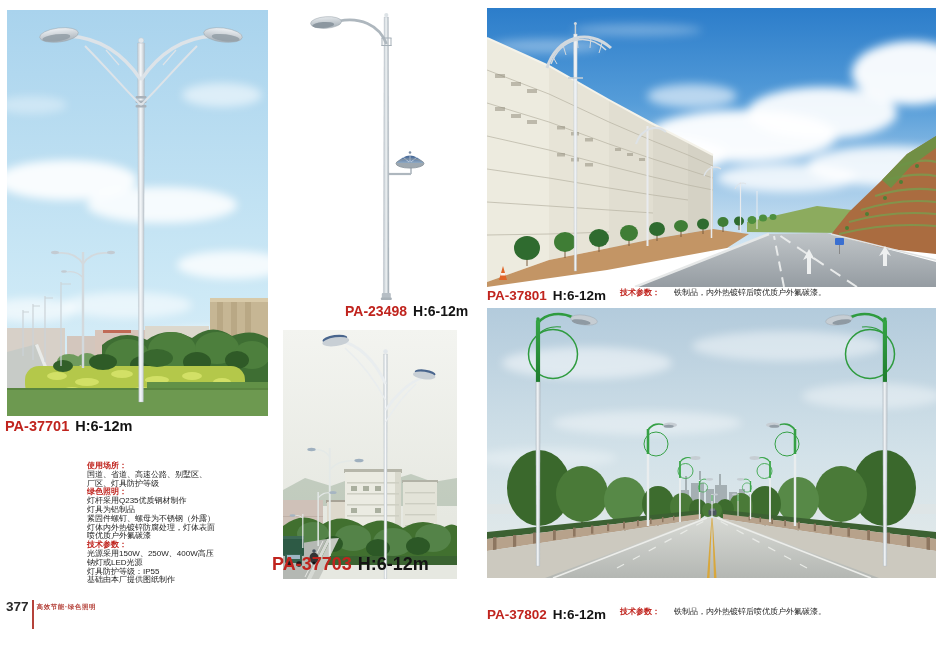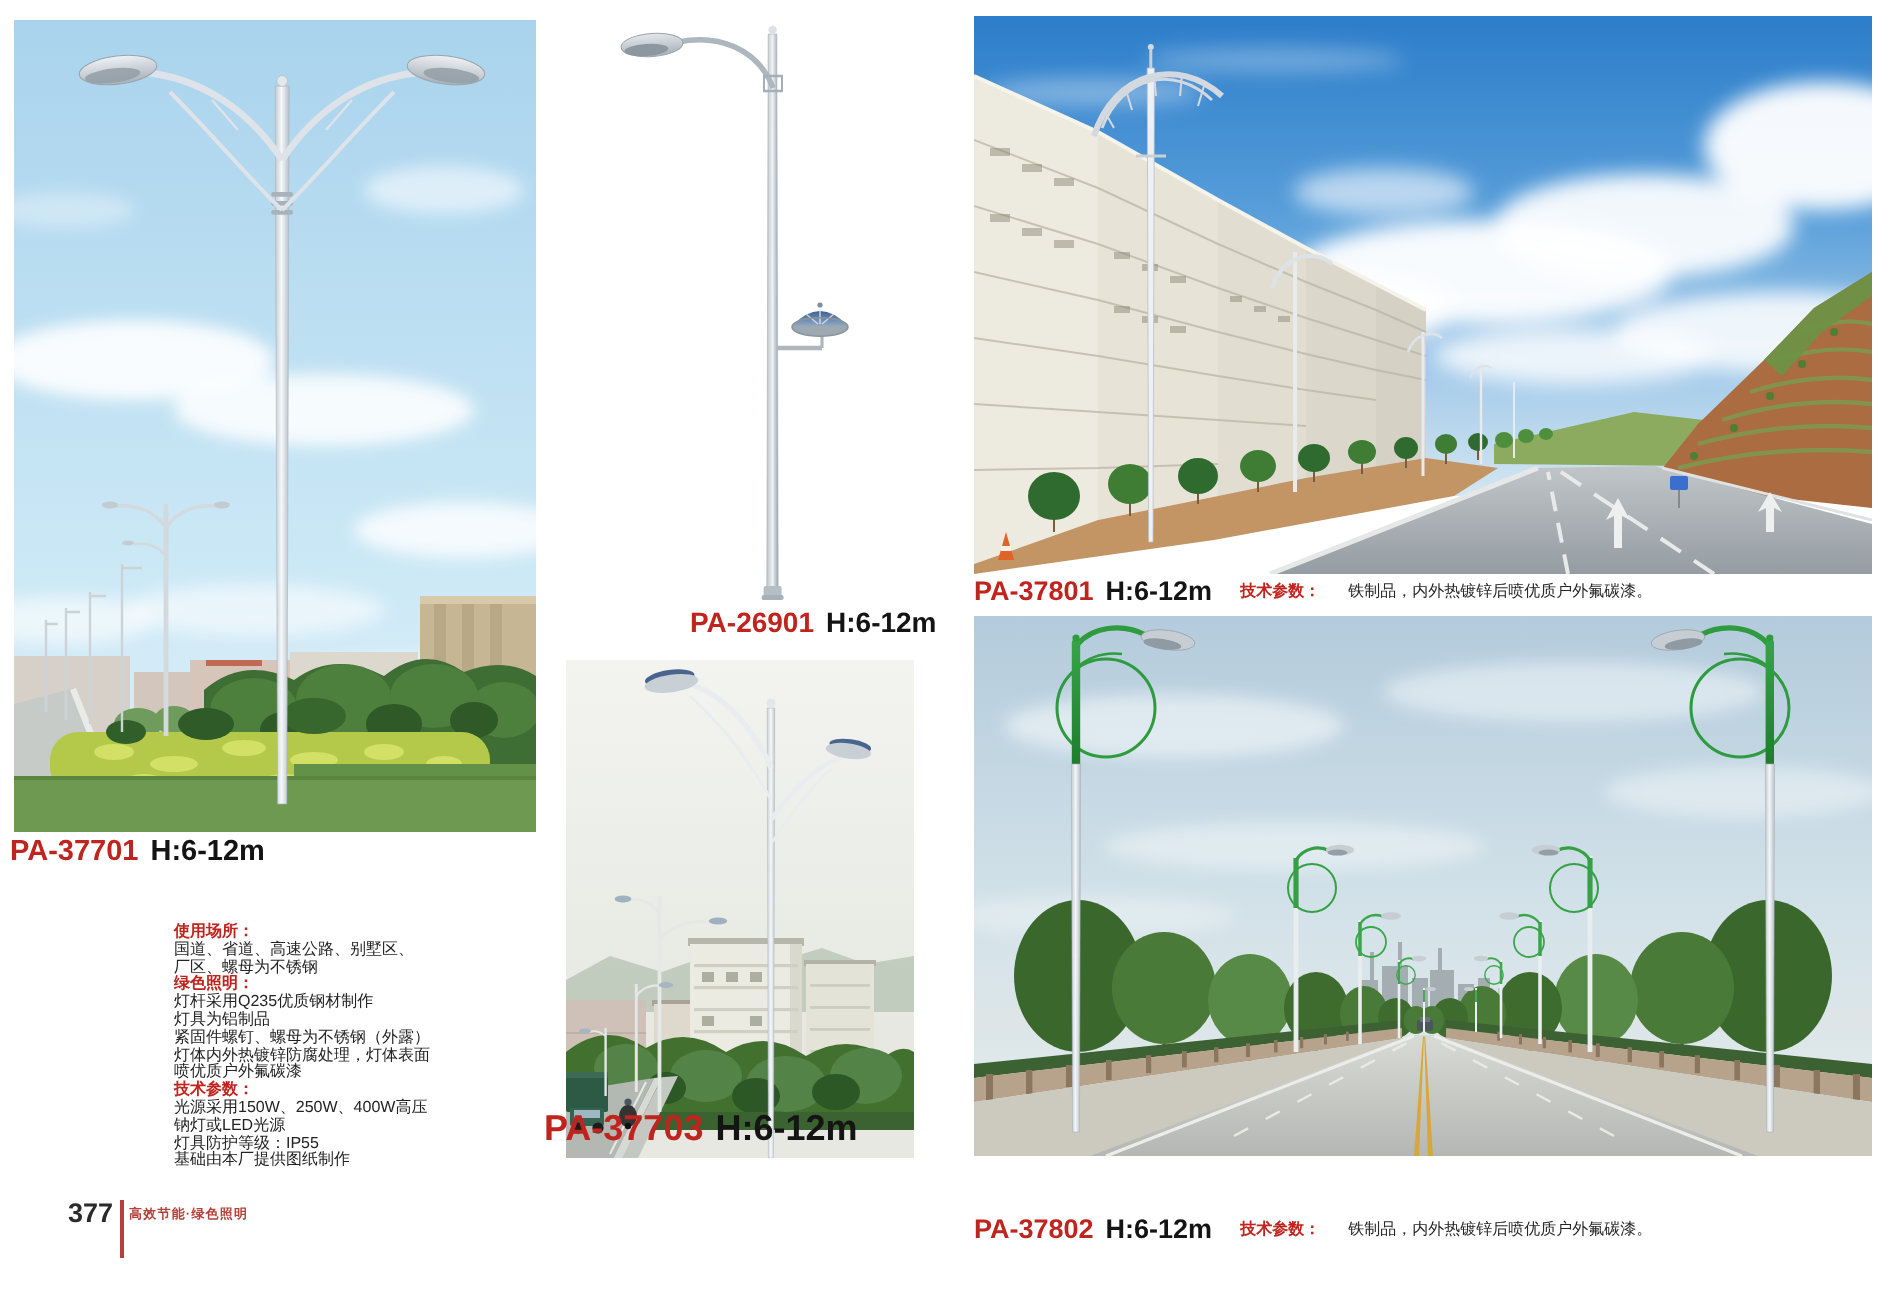--- a/index.html
+++ b/index.html
@@ -1,27 +1,27 @@
 <!DOCTYPE html>
 <html><head>
 <meta charset="utf-8">
 <style>
   html,body{margin:0;padding:0;background:#888;}
   .page{position:relative;width:950px;height:651px;background:#ffffff;overflow:hidden;
         font-family:"Liberation Sans","DejaVu Sans",sans-serif;margin:0 auto;}
   figure.photo{margin:0;position:absolute;}
   figure.photo svg{display:block;}
-  .caption{position:absolute;display:flex;align-items:center;white-space:nowrap;line-height:1;}
+  .caption{position:absolute;display:flex;align-items:flex-start;white-space:nowrap;line-height:1;}
   .caption .code{color:#c0241e;font-weight:bold;}
   .caption .size{color:#141414;font-weight:bold;margin-left:6px;}
   .caption .note-label{color:#c0241e;font-weight:bold;font-size:8px;margin-left:14px;}
   .caption .note{color:#262626;font-size:8px;margin-left:14px;}
   .specs{position:absolute;left:87px;top:462px;font-size:8px;line-height:8.8px;color:#232323;}
   .spec-title{color:#c0241e;font-weight:bold;}
-  .footer{position:absolute;top:600px;display:flex;align-items:flex-start;margin-left:28px;}
+  .footer{position:absolute;top:600px;display:flex;align-items:flex-start;}
   .footer .pagenum{font-size:13.5px;font-weight:bold;color:#2a2a2a;line-height:1;}
   .footer .vbar{width:2px;height:29px;background:#b5423a;margin:0 3px;display:inline-block;}
   .footer .slogan{font-size:6.5px;font-weight:bold;color:#b5423a;letter-spacing:.6px;padding-top:2.5px;}
 </style>
 </head>
 <body>
 
 <div class="page">
 
   <figure class="photo" style="left:7px;top:10px;width:261px;height:406px">
@@ -141,21 +141,21 @@
     </svg>
   </figure>
   <div class="caption" style="left:5px;top:419px;font-size:14.5px">
     <span class="code">PA-37701</span>
     <span class="size">H:6-12m</span>
   </div>
 
   <div class="specs">
     <div class="spec-title">使用场所：</div>
     <div class="spec-line">国道、省道、高速公路、别墅区、</div>
-    <div class="spec-line">厂区、螺母为不锈钢</div>
+    <div class="spec-line">厂区、灯具防护等级</div>
     <div class="spec-title">绿色照明：</div>
     <div class="spec-line">灯杆采用Q235优质钢材制作</div>
     <div class="spec-line">灯具为铝制品</div>
     <div class="spec-line">紧固件螺钉、螺母为不锈钢（外露）</div>
     <div class="spec-line">灯体内外热镀锌防腐处理，灯体表面</div>
     <div class="spec-line">喷优质户外氟碳漆</div>
     <div class="spec-title">技术参数：</div>
     <div class="spec-line">光源采用150W、250W、400W高压</div>
     <div class="spec-line">钠灯或LED光源</div>
     <div class="spec-line">灯具防护等级：IP55</div>
@@ -197,21 +197,21 @@
         <path d="M97,155 Q111,140 125,155 Z" fill="url(#p2blue)"></path>
         <path d="M104,149 L110,154 M111,146.5 L111,154 M118,149 L112,154" stroke="#dce6f0" stroke-width="0.8" opacity="0.8" fill="none"></path>
         <ellipse cx="111" cy="155.5" rx="14" ry="4.6" fill="none" stroke="#8a949c" stroke-width="0.8"></ellipse>
         <circle cx="111" cy="144.5" r="1.3" fill="#7c8ea6"></circle>
       </g>
       <rect x="82.8" y="285" width="9" height="5.5" rx="1" fill="#b6bec5"></rect>
       <rect x="81.8" y="289.5" width="11" height="2.5" rx="1" fill="#a8b1b8"></rect>
     </svg>
   </figure>
   <div class="caption" style="left:345px;top:304px;font-size:14px">
-    <span class="code">PA-26901</span>
+    <span class="code">PA-23498</span>
     <span class="size">H:6-12m</span>
   </div>
 
   <figure class="photo" style="left:283px;top:330px;width:174px;height:249px">
     <svg viewBox="0 0 174 249" width="174" height="249">
       <defs>
         <linearGradient id="p3sky" x1="0" y1="0" x2="0" y2="1">
           <stop offset="0" stop-color="#f3f4f0"></stop>
             <stop offset="0.75" stop-color="#e6e8e1"></stop>
         </linearGradient>

